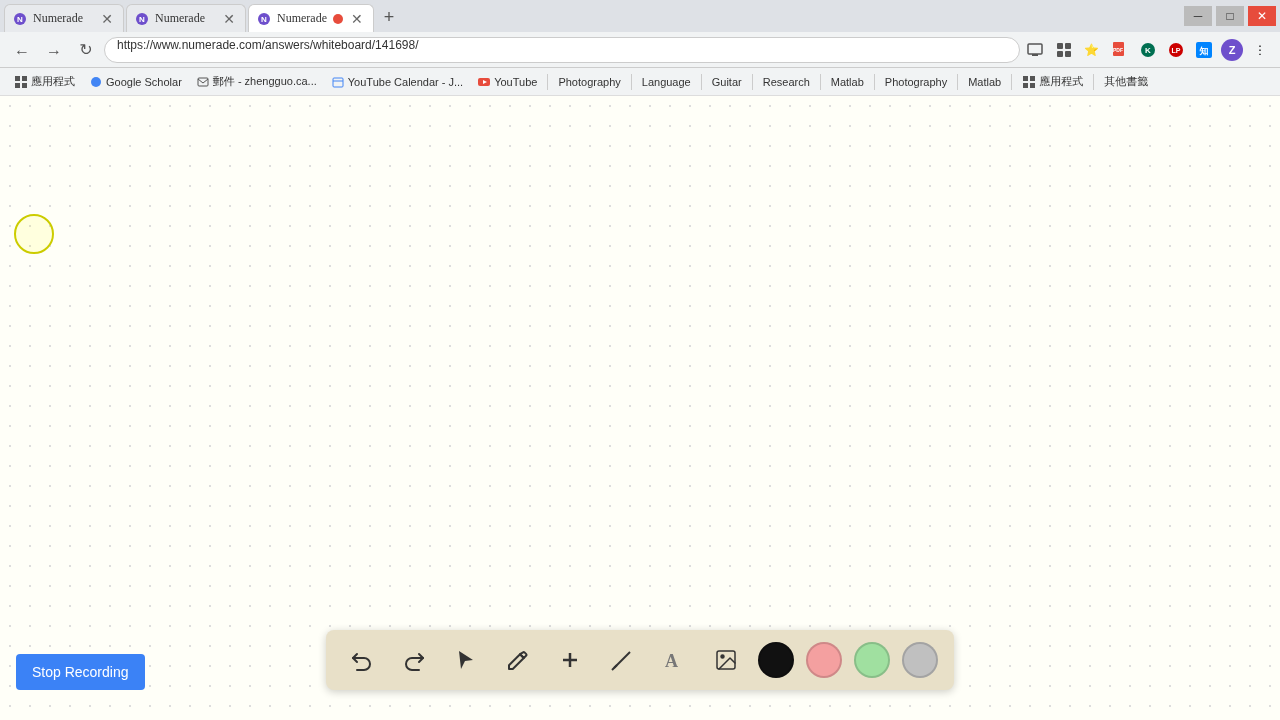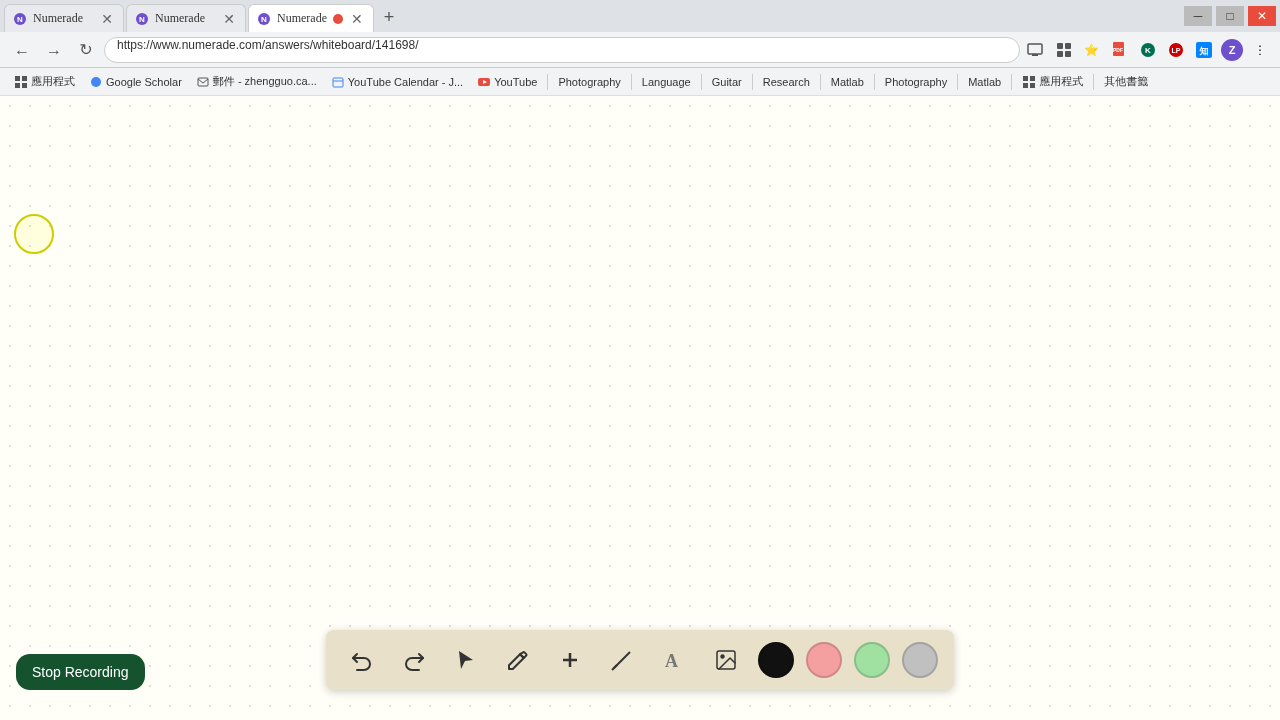--- a/index.html
+++ b/index.html
@@ -46,21 +46,21 @@
 
     
     .cursor-circle { position: absolute; top: 118px; left: 14px; width: 40px; height: 40px; border: 2px solid #cccc00; border-radius: 50%; background: rgba(255,255,0,0.1); }
 
     
     .bottom-toolbar { position: absolute; bottom: 30px; left: 50%; transform: translateX(-50%); background: #e8e0c8; border-radius: 8px; padding: 10px 16px; display: flex; align-items: center; gap: 12px; box-shadow: 0 2px 8px rgba(0,0,0,0.2); }
     .tool-btn { width: 40px; height: 40px; border: none; background: none; cursor: pointer; display: flex; align-items: center; justify-content: center; border-radius: 4px; font-size: 20px; color: #333; }
     .color-circle { width: 36px; height: 36px; border-radius: 50%; cursor: pointer; border: 2px solid rgba(0,0,0,0.15); }
 
     
-    .stop-recording { position: absolute; bottom: 30px; left: 16px; background: #14532d; color: white; border: none; padding: 10px 16px; border-radius: 14px; font-size: 14px; cursor: pointer; font-weight: 500; }
+    .stop-recording { position: absolute; bottom: 30px; left: 16px; background: #3b82f6; color: white; border: none; padding: 10px 16px; border-radius: 4px; font-size: 14px; cursor: pointer; font-weight: 500; }
 
     
     svg { display: block; }
   </style>
 </head>
 <body>
 
 <div class="browser-window">
 
   <div class="title-bar">

